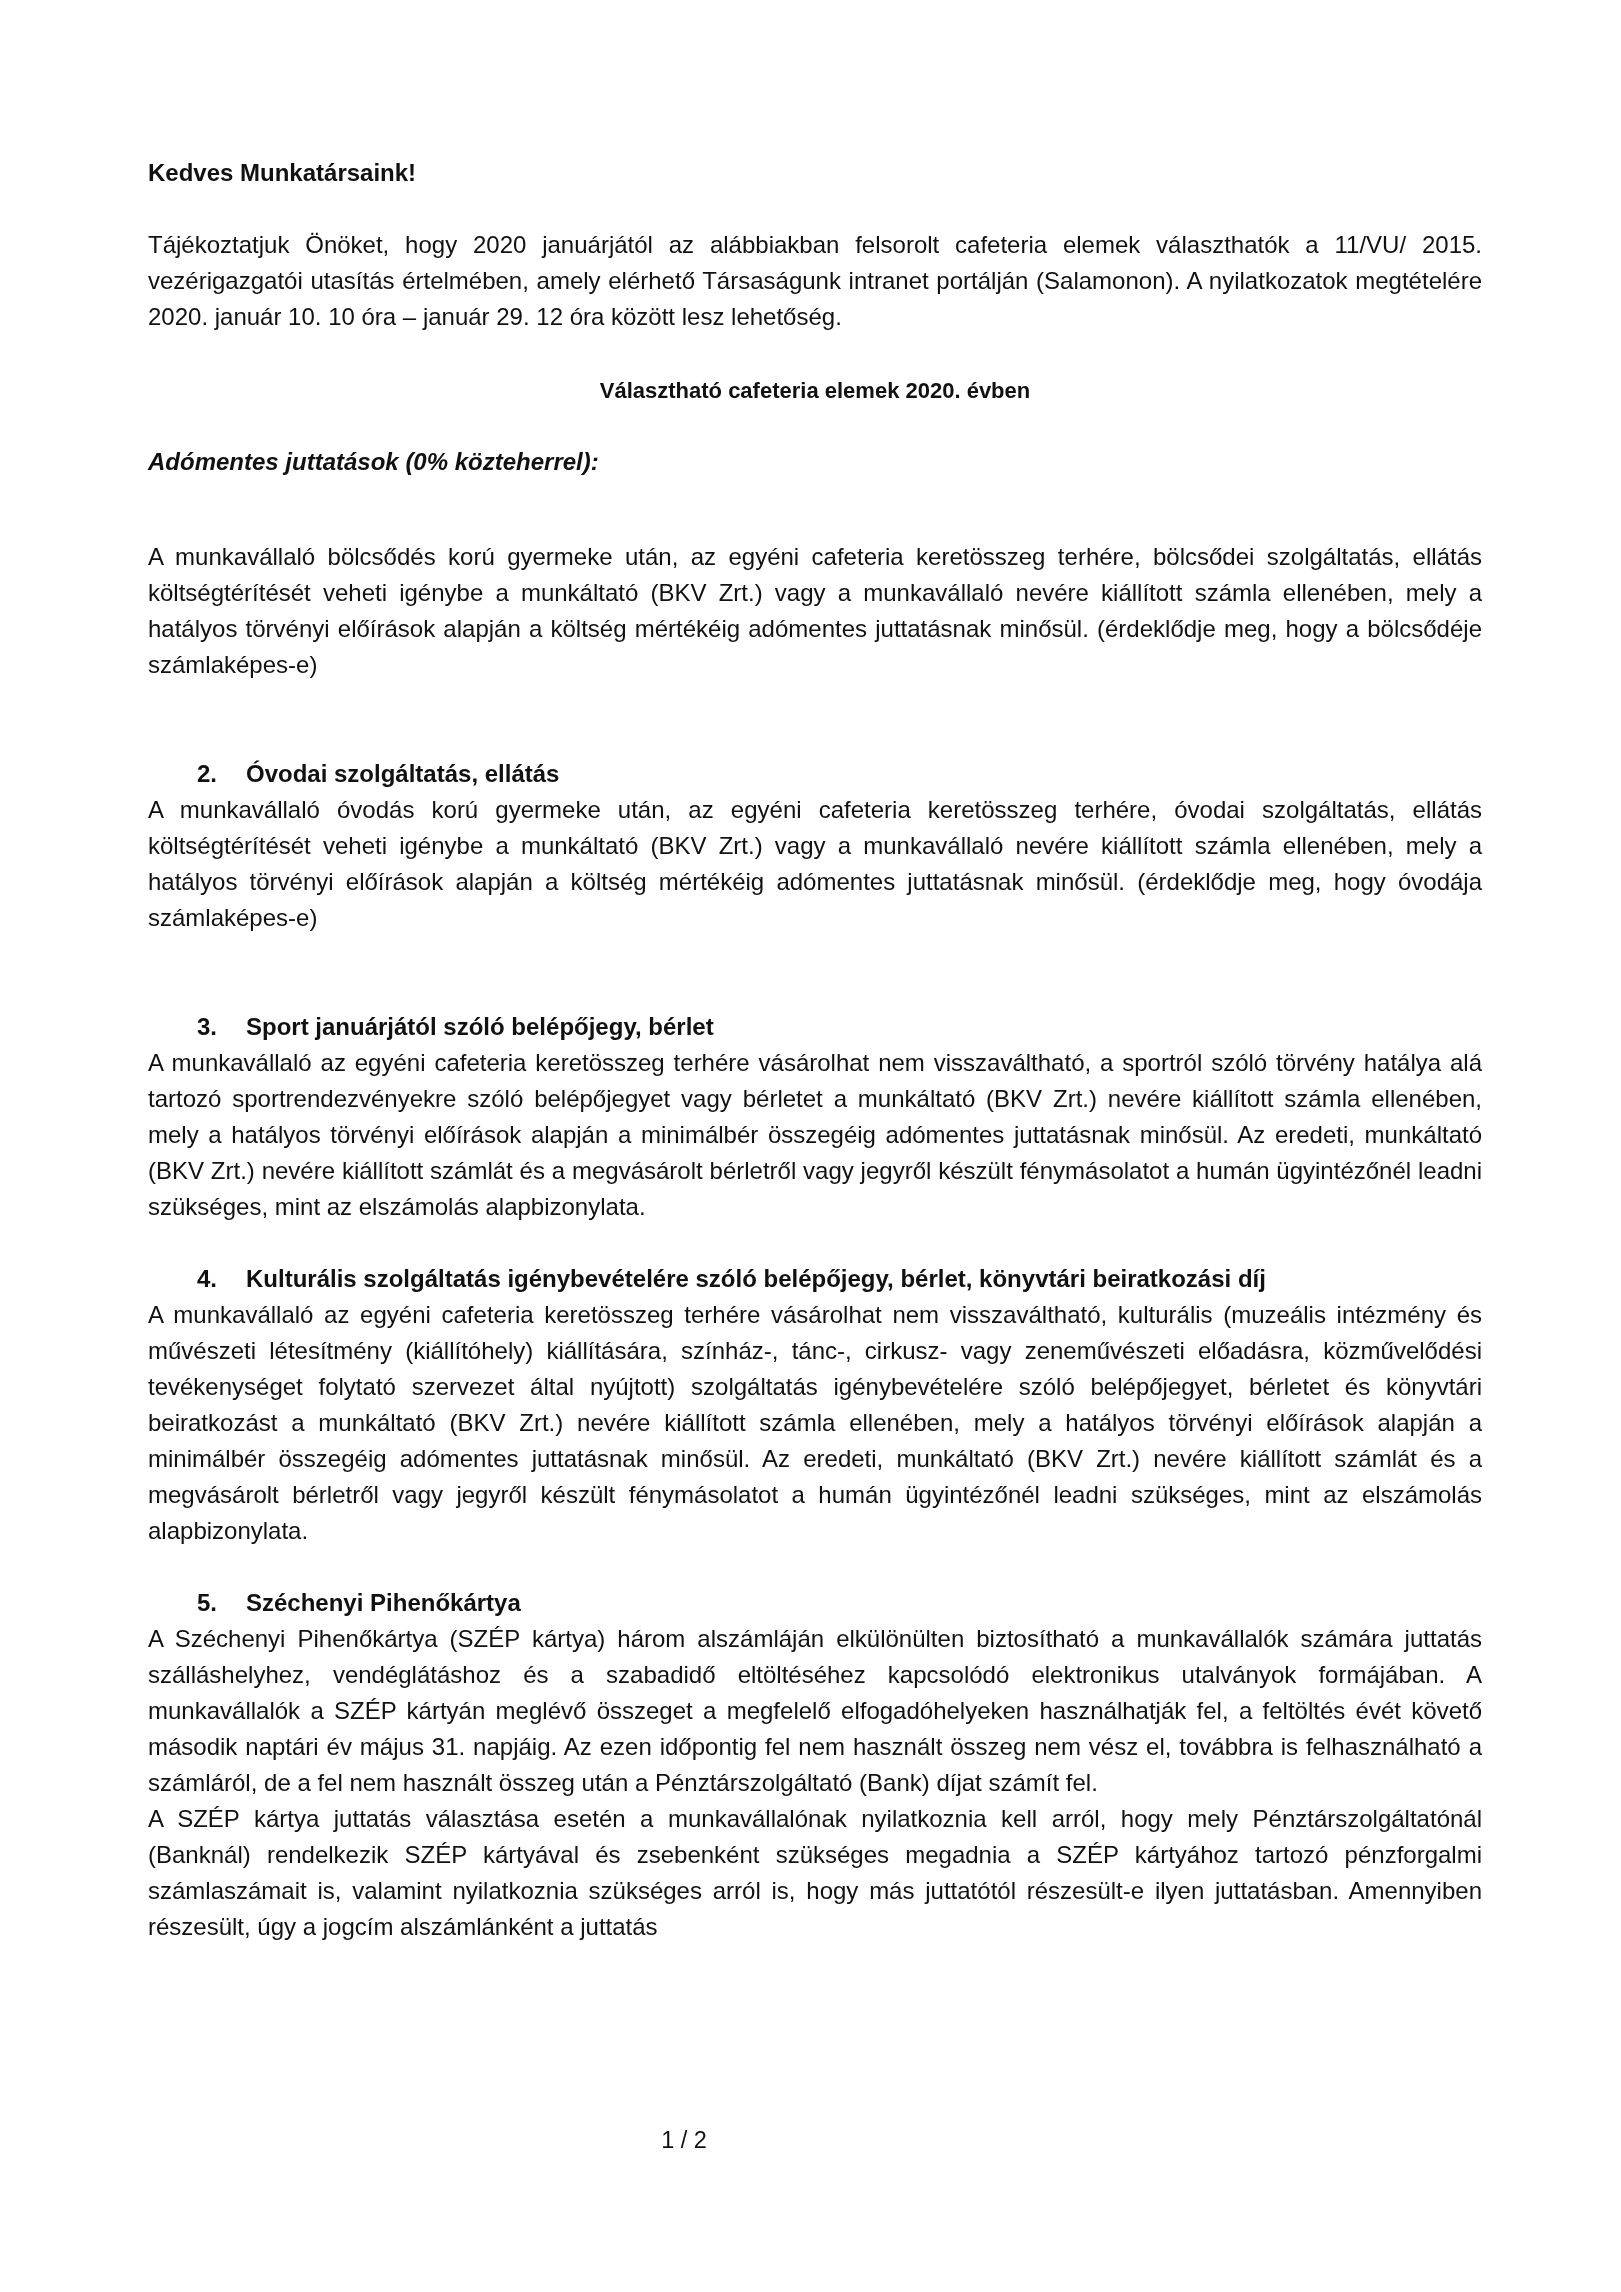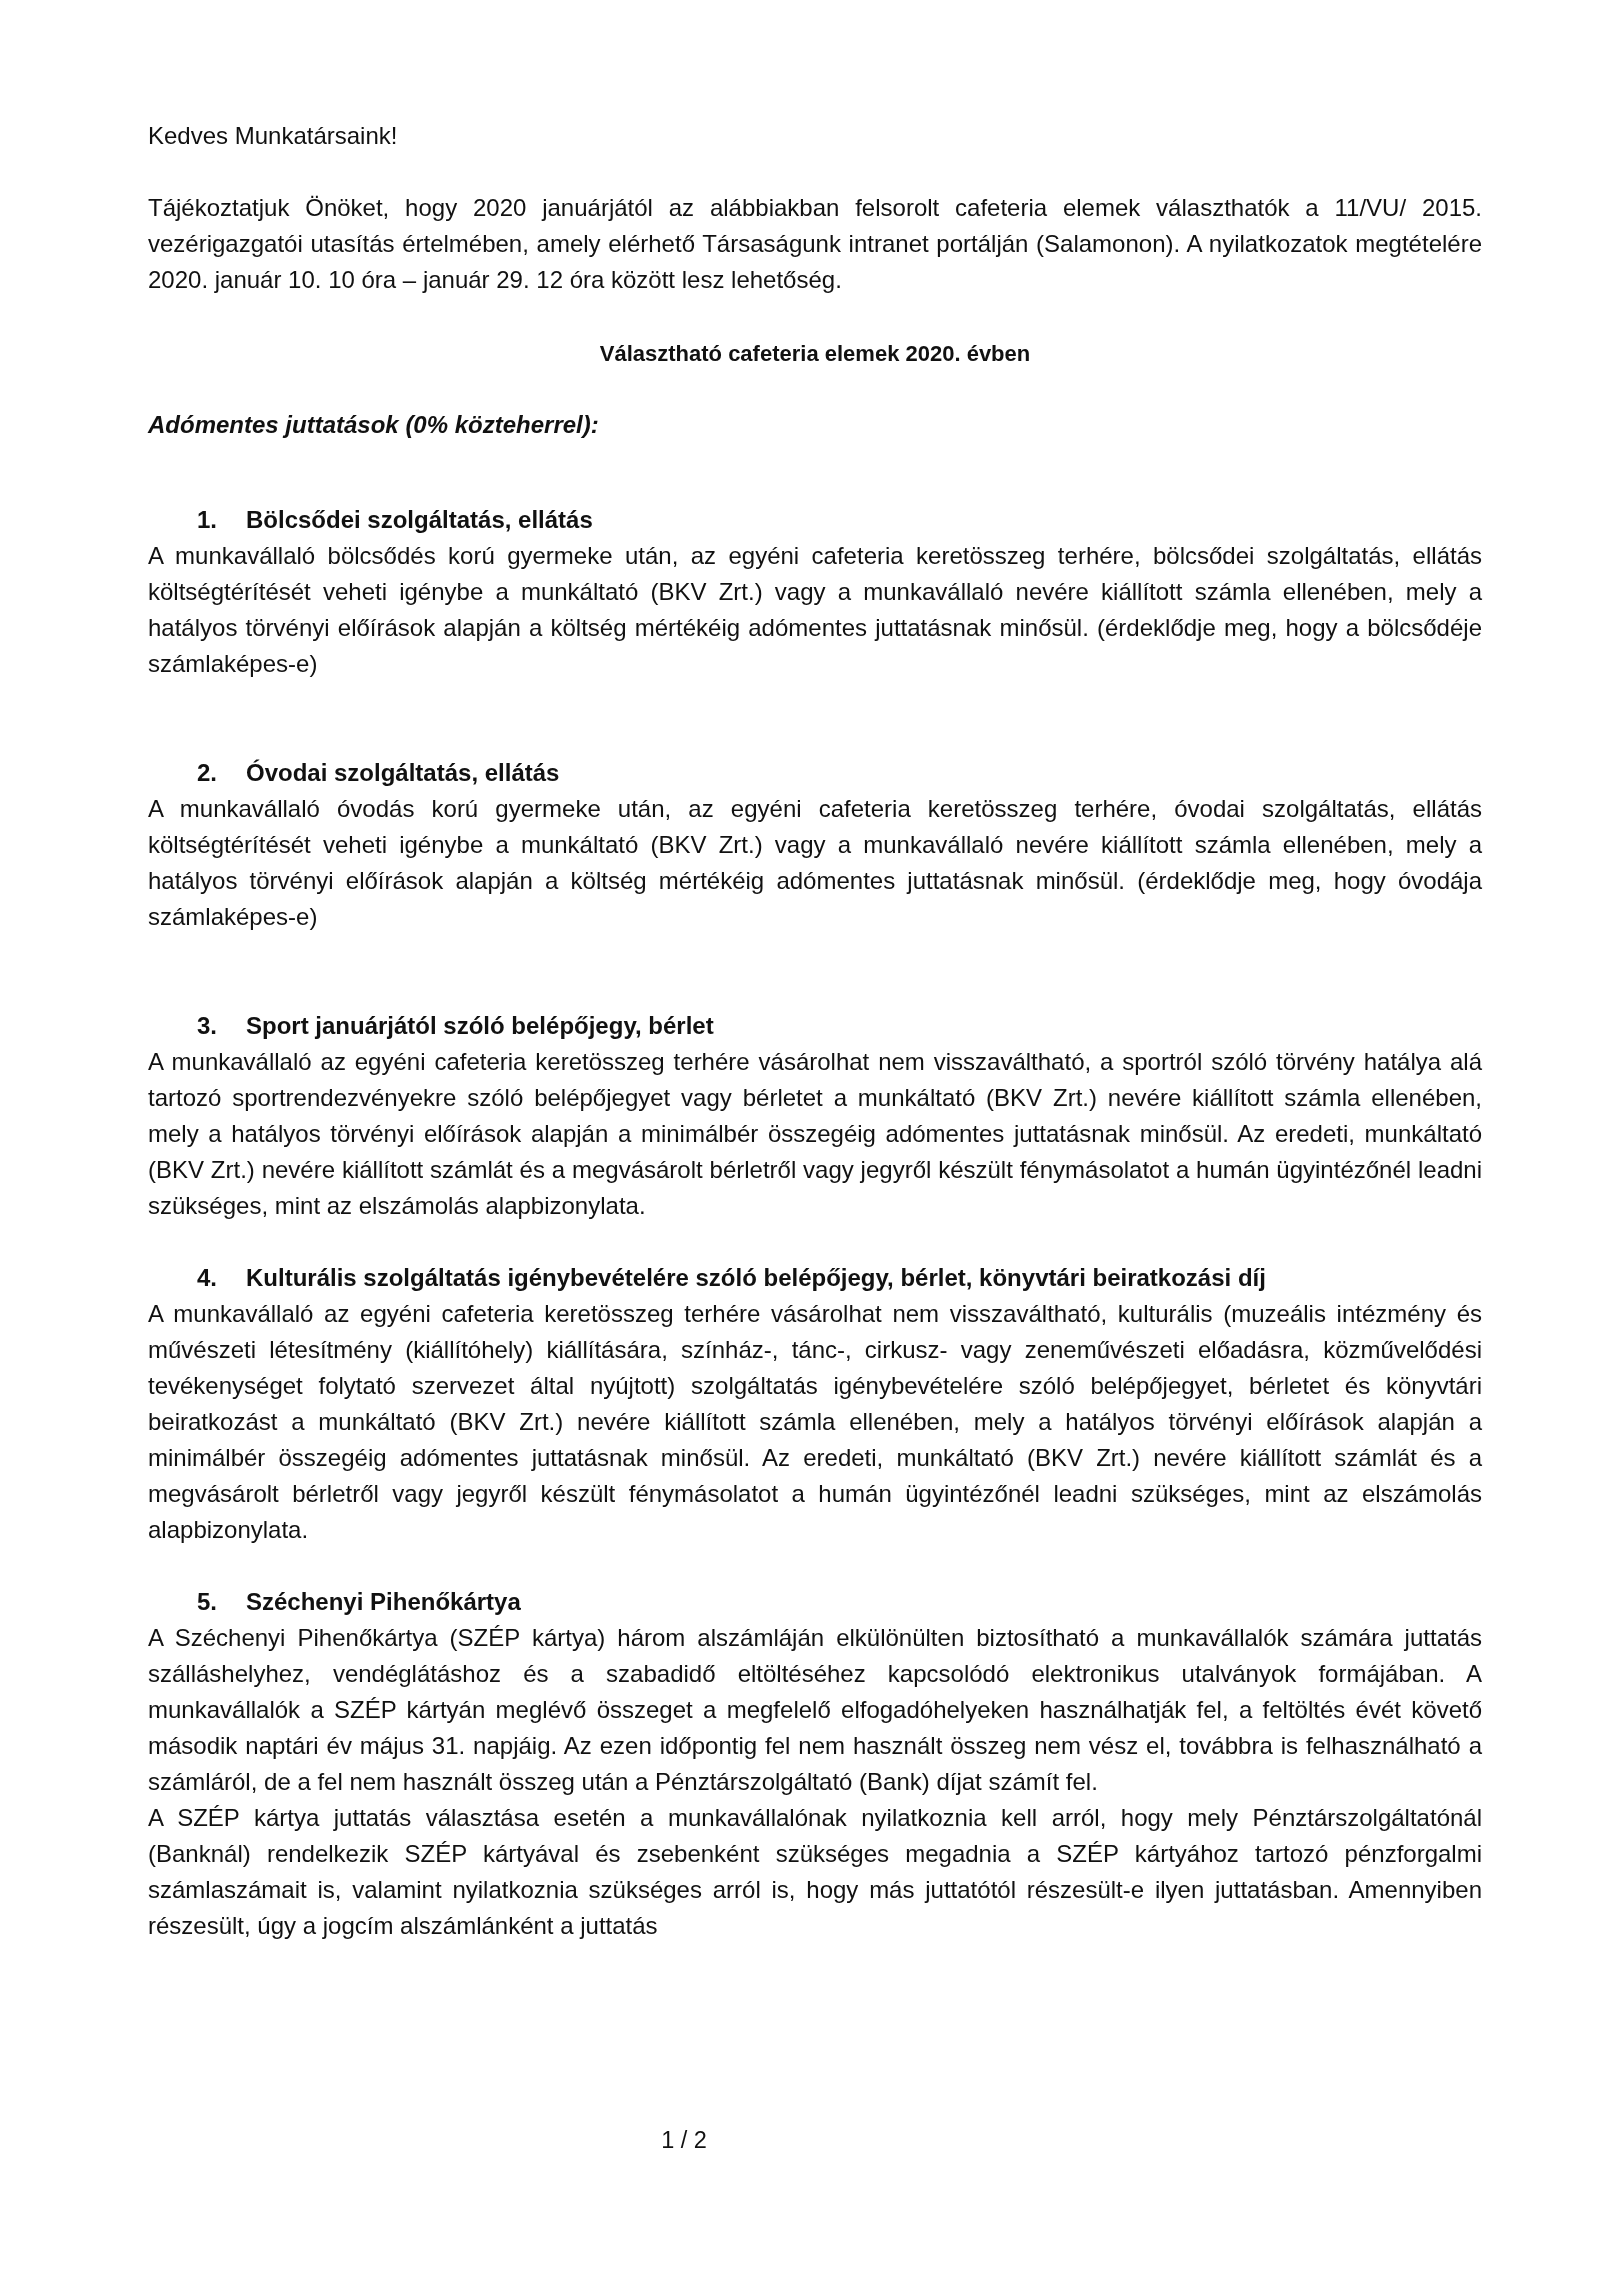--- a/index.html
+++ b/index.html
@@ -6,21 +6,21 @@
     body {
       width: 1621px; height: 2293px; position: relative; overflow: hidden;
       font-family: "Liberation Sans", "DejaVu Sans", sans-serif;
       color: #111111;
     }
     .page {
       position: absolute; left: 148px; top: 118px; width: 1334px;
       font-size: 24px; line-height: 36px;
     }
     p { margin: 0; text-align: justify; }
-    .greeting { font-weight: normal; margin-bottom: 36px; }
+    .greeting { font-weight: bold; margin-bottom: 36px; margin-top: 37px; }
     .intro { margin-bottom: 38px; }
     .main-title { font-weight: bold; text-align: center; font-size: 22px; margin-bottom: 35px; }
     .section-title { font-weight: bold; font-style: italic; margin-bottom: 59px; }
     .item-title { font-weight: bold; padding-left: 49px; }
     .item-title .num { display: inline-block; width: 49px; }
     .item-body { margin-bottom: 73px; }
     .item-body.tight { margin-bottom: 36px; }
     .u { }
     .footer {
       position: absolute; top: 2127px; left: 0; width: 1368px; text-align: center;
@@ -31,21 +31,20 @@
 <body>
 
 <div class="page">
   <p class="greeting">Kedves Munkatársaink!</p>
   <p class="intro">Tájékoztatjuk Önöket, hogy 2020 januárjától az alábbiakban felsorolt cafeteria elemek választhatók a 11/VU/ 2015. vezérigazgatói utasítás értelmében, amely elérhető Társaságunk intranet portálján (Salamonon). A nyilatkozatok megtételére 2020. január 10. 10 óra – január 29. 12 óra között lesz lehetőség.</p>
   <p class="main-title">Választható cafeteria elemek 2020. évben</p>
 
   <p class="section-title">Adómentes juttatások (0% közteherrel):</p>
 
   <div>
-    <p class="item-title"><span class="num">1.</span><span>Bölcsődei szolgáltatás, ellátás</span></p>
     <p class="item-body"><span>A munkavállaló bölcsődés korú gyermeke után, az egyéni cafeteria keretösszeg terhére, bölcsődei szolgáltatás, ellátás költségtérítését veheti igénybe </span><span class="u">a munkáltató (BKV Zrt.) vagy a munkavállaló nevére kiállított számla ellenében</span><span>, mely a hatályos törvényi előírások alapján </span><span class="u">a költség mértékéig adómentes juttatásnak minősül</span><span>. (érdeklődje meg, hogy a bölcsődéje számlaképes-e)</span></p>
   </div>
 
   <div>
     <p class="item-title"><span class="num">2.</span><span>Óvodai szolgáltatás, ellátás</span></p>
     <p class="item-body"><span>A munkavállaló óvodás korú gyermeke után, az egyéni cafeteria keretösszeg terhére, óvodai szolgáltatás, ellátás költségtérítését veheti igénybe </span><span class="u">a munkáltató (BKV Zrt.) vagy a munkavállaló nevére kiállított számla ellenében</span><span>, mely a hatályos törvényi előírások alapján </span><span class="u">a költség mértékéig adómentes juttatásnak minősül</span><span>. (érdeklődje meg, hogy óvodája számlaképes-e)</span></p>
   </div>
 
   <div>
     <p class="item-title"><span class="num">3.</span><span>Sport januárjától szóló belépőjegy, bérlet</span></p>

